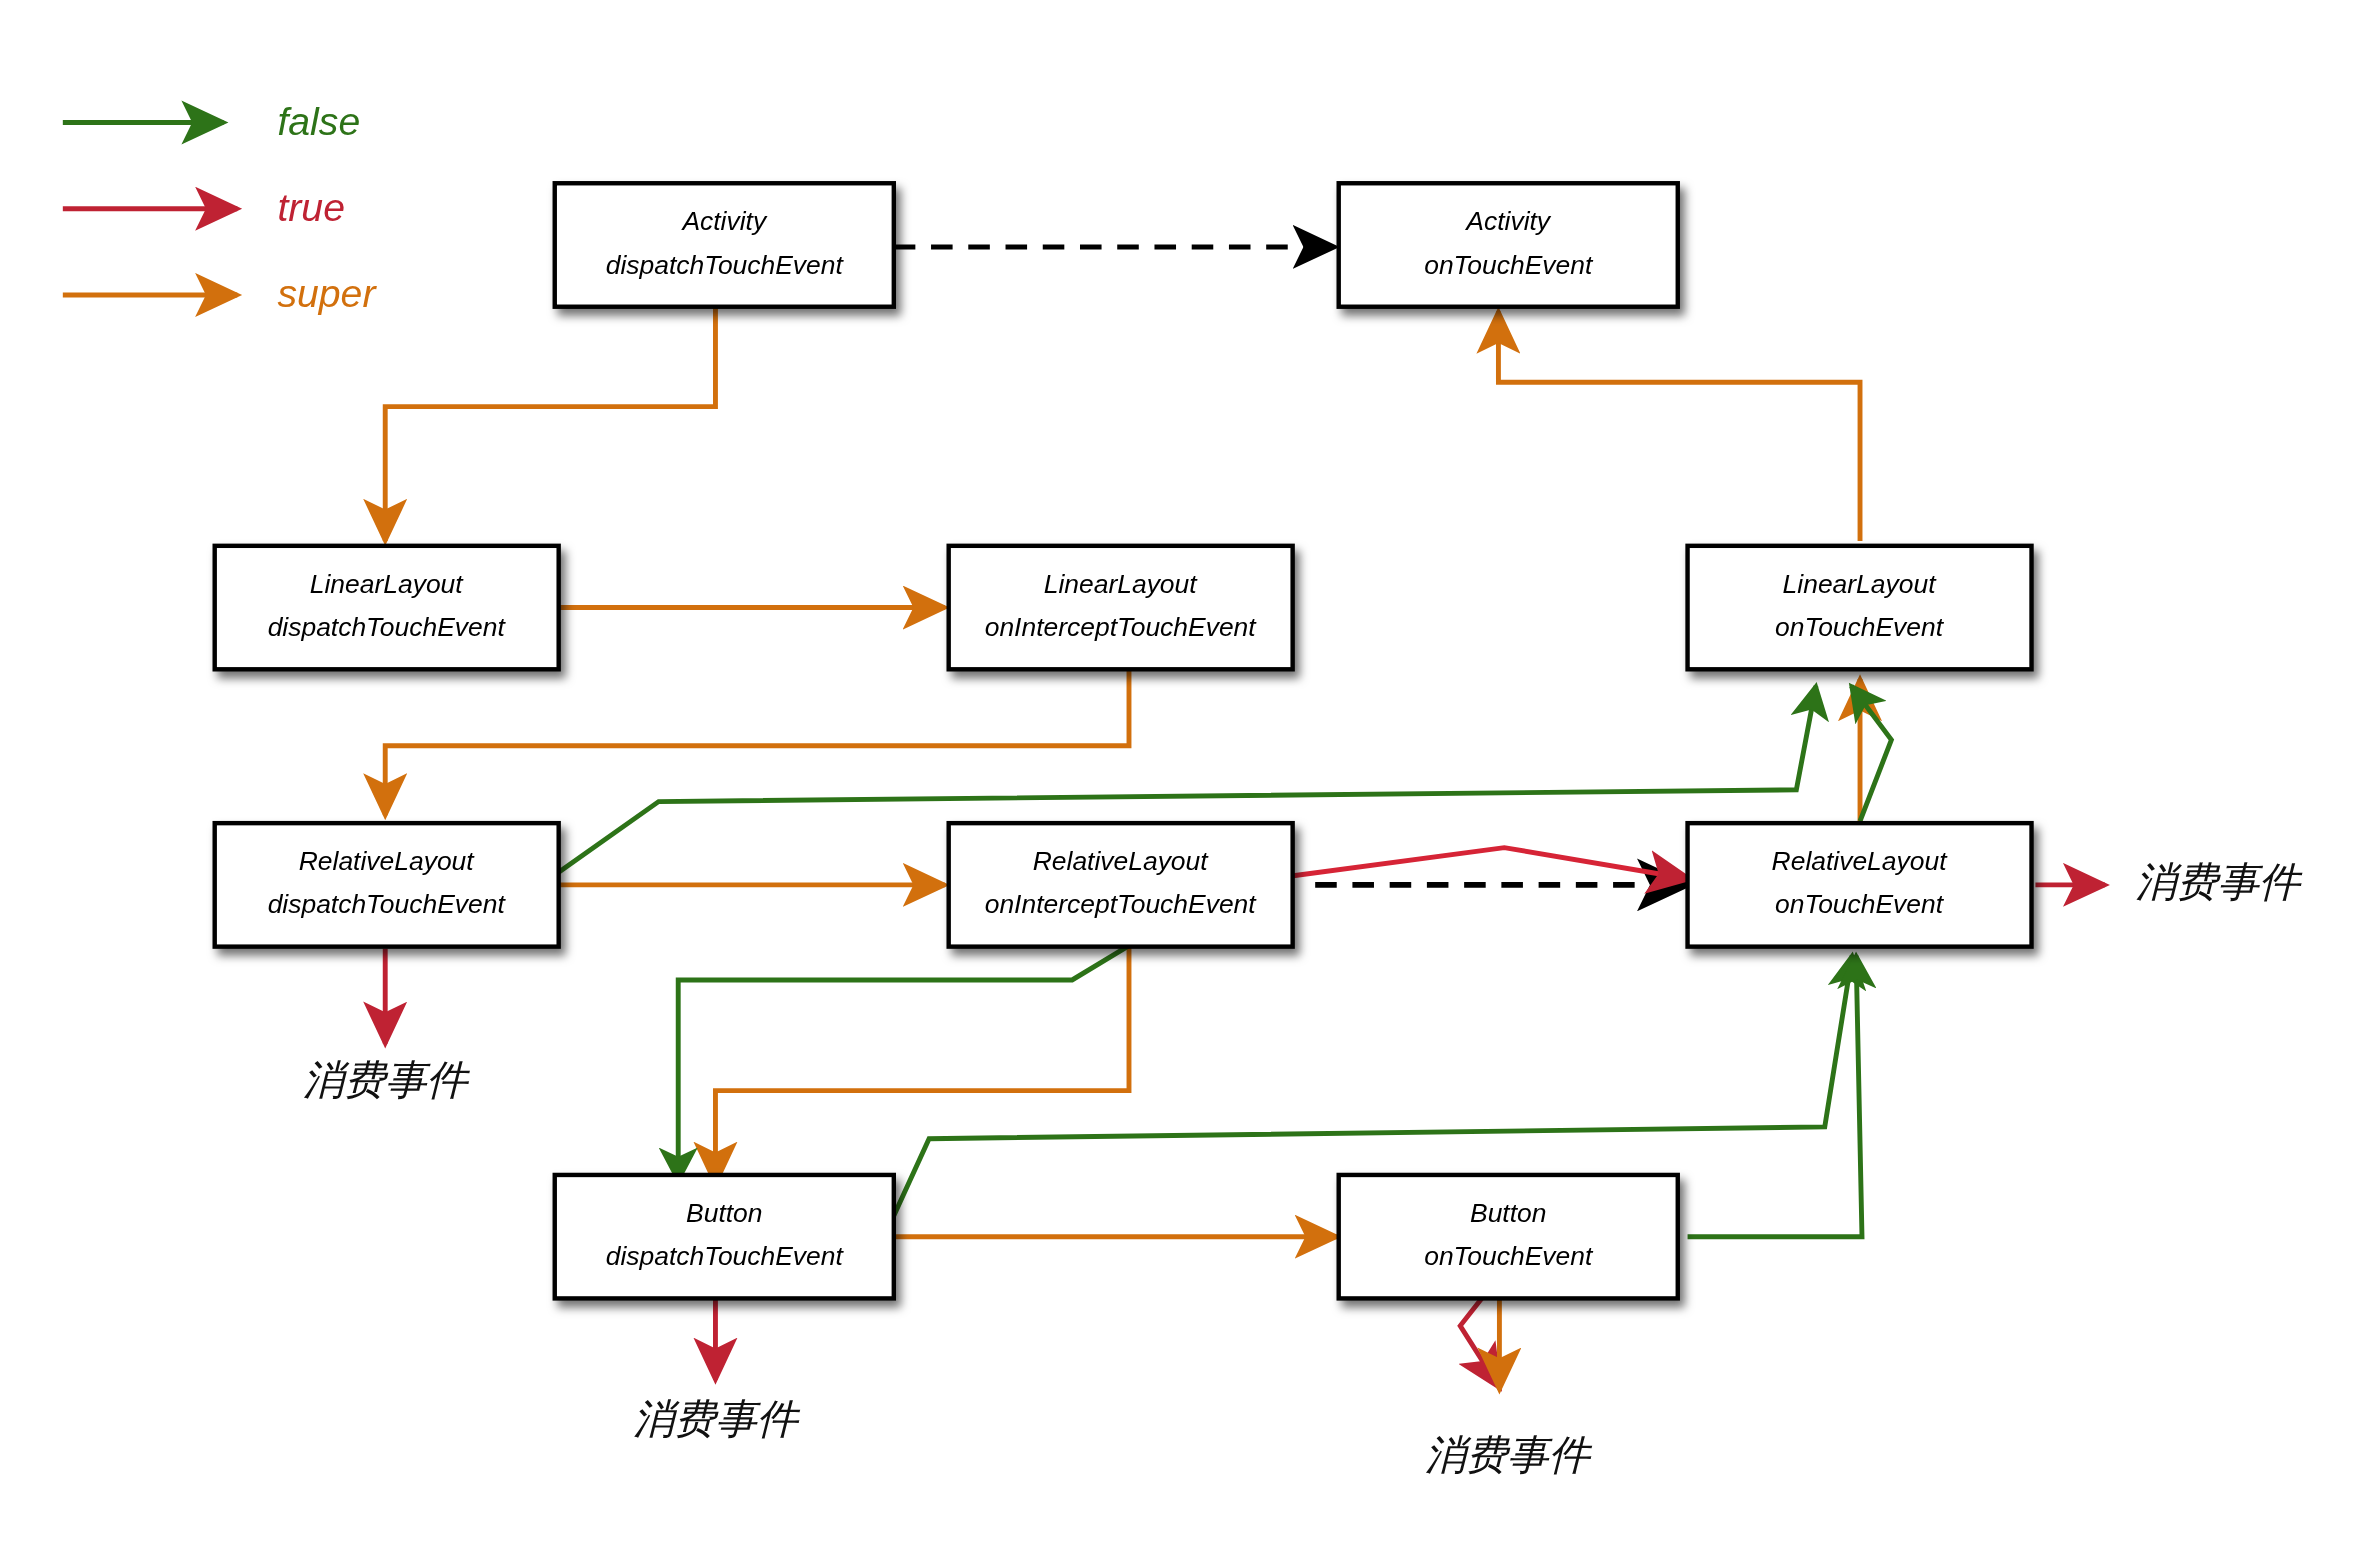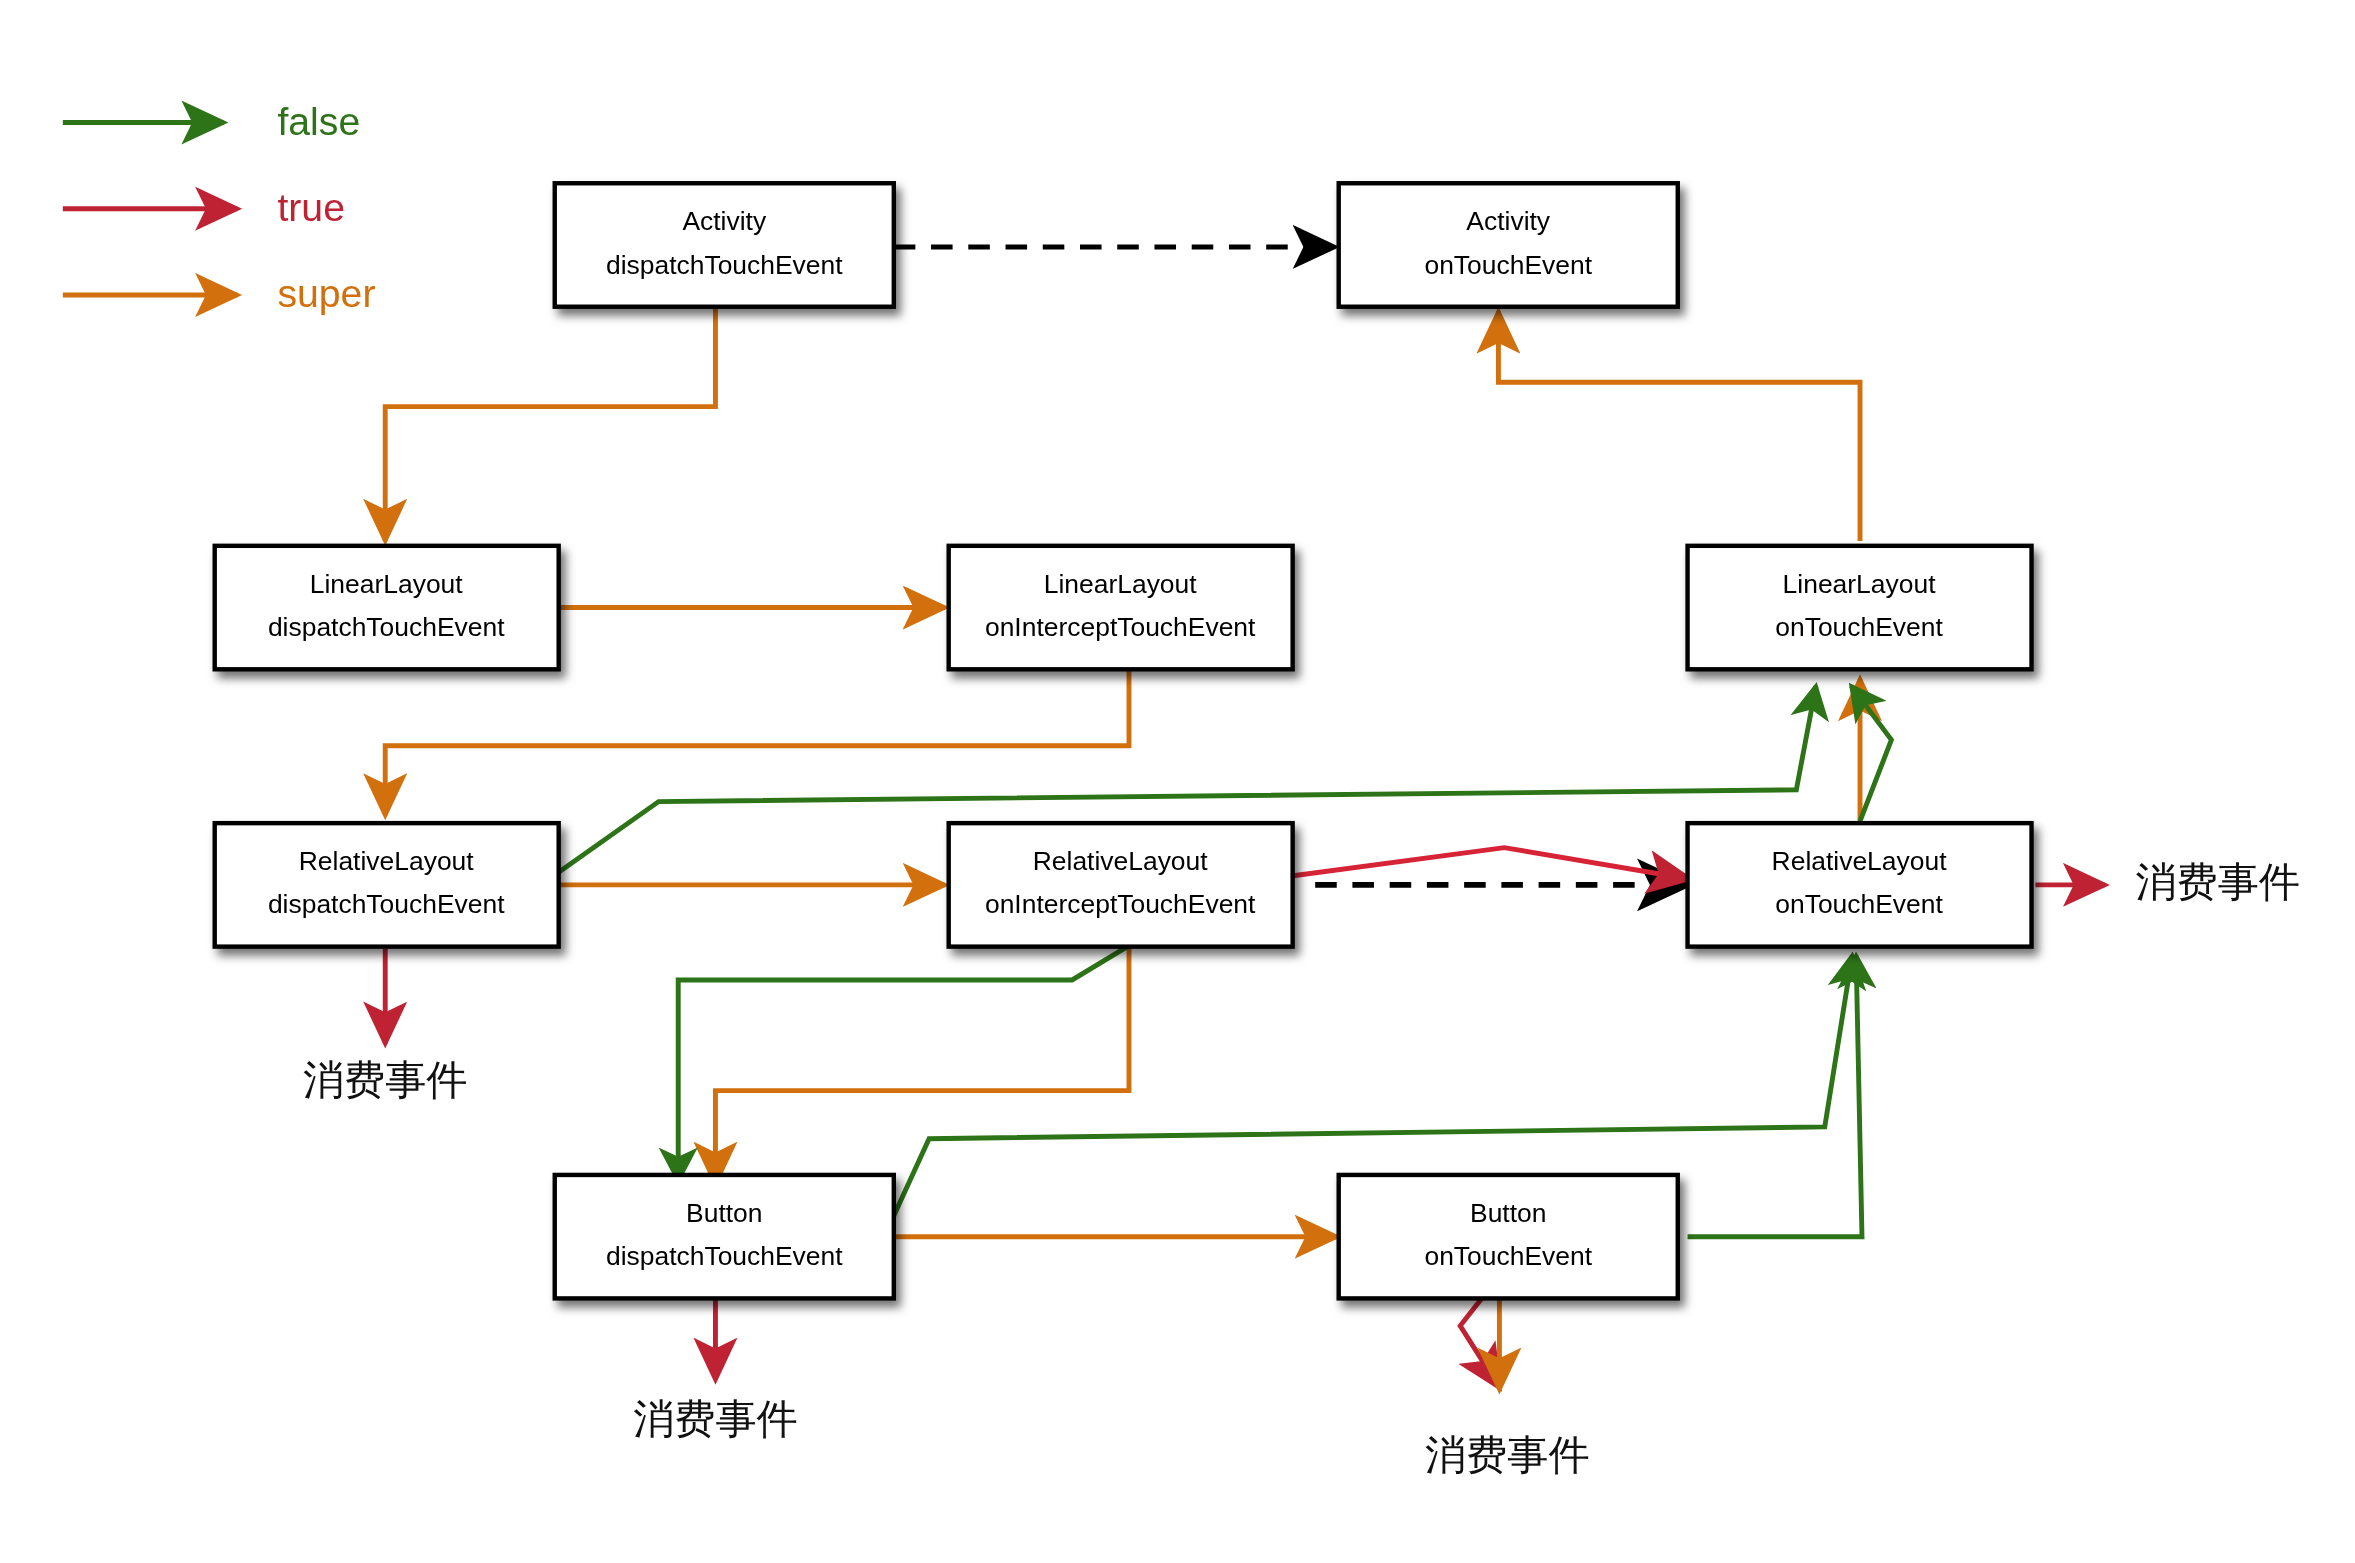--- a/index.html
+++ b/index.html
@@ -1,17 +1,17 @@
 <!DOCTYPE html>
 <html><head>
 <meta charset="utf-8">
 <style>
   html,body{margin:0;padding:0;background:#ffffff;}
   body{width:2355px;height:1563px;overflow:hidden;font-family:"Liberation Sans","DejaVu Sans",sans-serif;}
-  #stage{position:relative;width:2355px;height:1563px;background:#fff;}
+  #stage{position:relative;width:2355px;height:1563px;background:#fff;font-style:italic;}
   svg{position:absolute;left:0;top:0;width:2355px;height:1563px;}
   .nodeLabel{font-size:27px;fill:#000;text-anchor:middle;dominant-baseline:middle;font-family:"Liberation Sans","DejaVu Sans",sans-serif;}
   .legendLabel{font-size:40px;dominant-baseline:middle;font-family:"Liberation Sans","DejaVu Sans",sans-serif;}
   .cnLabel{font-size:42px;fill:#111;text-anchor:middle;dominant-baseline:middle;font-family:"DejaVu Sans","Liberation Sans",sans-serif;}
   .boxRect{fill:#ffffff;stroke:#000000;stroke-width:4.5;}
 </style>
 </head>
 <body>
 
 <div id="stage">

